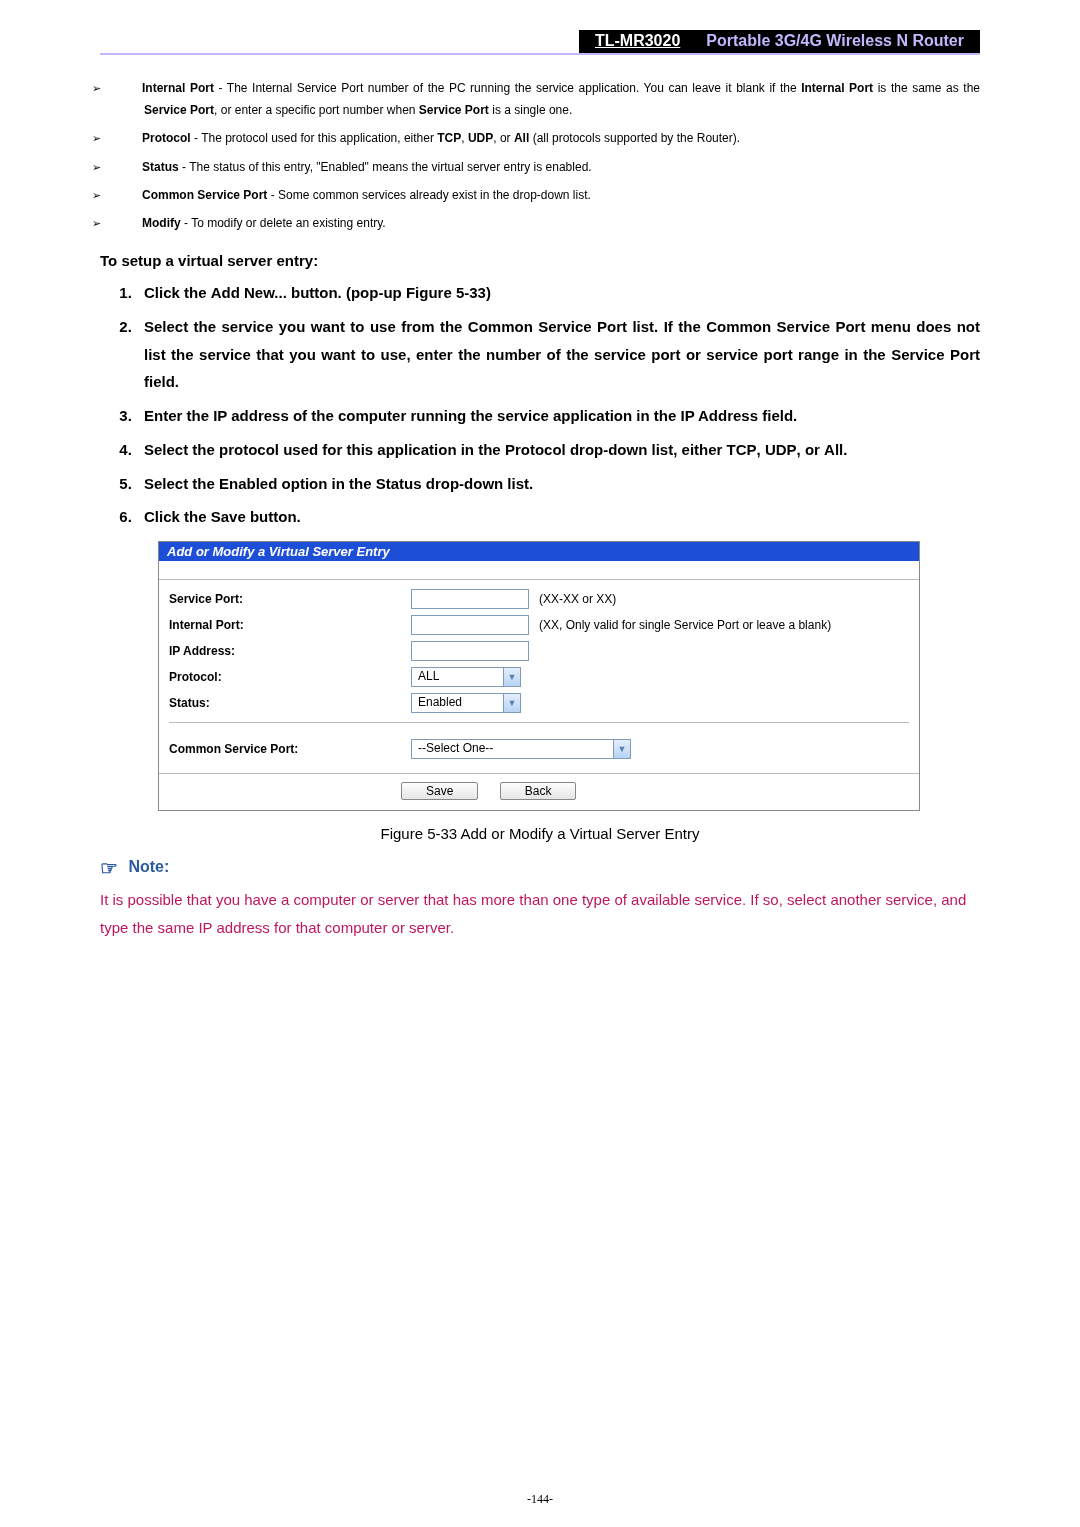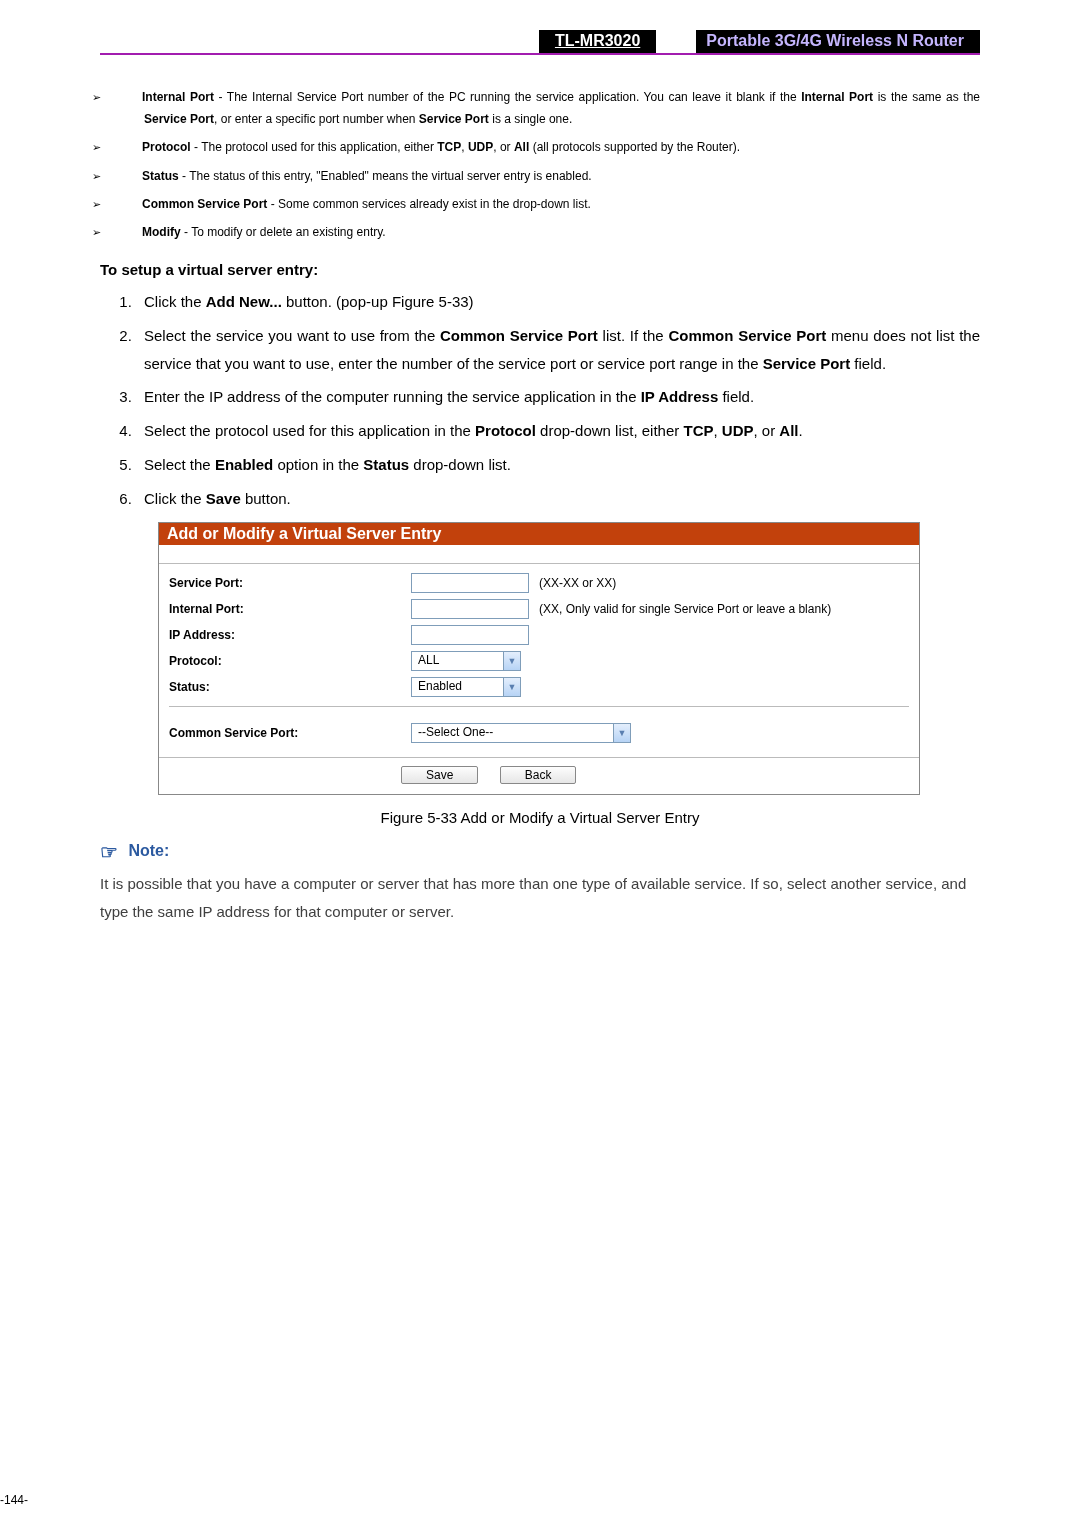--- a/index.html
+++ b/index.html
@@ -13,23 +13,22 @@
   .page {
     width: 1080px;
     height: 1527px;
     margin: 0 auto;
     padding: 30px 100px 0 100px;
     box-sizing: border-box;
     position: relative;
   }
   .header-line {
     display: flex;
-    border-bottom: 2px solid #a21caf;
-    margin-bottom: 31px;
-    gap: 40px;
+    border-bottom: 2px solid #c4b5fd;
+    margin-bottom: 22px;
   }
   .header-left {
     flex: 1;
   }
   .header-model {
     color: #fff;
     background: #000;
     font-weight: bold;
     padding: 2px 16px 3px 16px;
     font-size: 16px;
@@ -62,40 +61,42 @@
     width: 9px;
   }
   .justify { text-align: justify; }
   .section-heading {
     font-weight: bold;
     margin: 12px 0 10px 0;
   }
   ol.steps {
     margin: 5px 0 10px 0;
     padding-left: 36px;
+    font-weight: bold;
   }
   ol.steps li {
     margin-bottom: 6px;
     padding-left: 8px;
     text-align: justify;
     line-height: 1.85;
   }
   .figure-wrap {
     margin: 6px 0 0 58px;
     border: 1px solid #888;
     width: 760px;
     font-family: Arial, sans-serif;
     font-size: 12px;
   }
   .fig-title {
-    background: #c2410c;
+    background: #1d4ed8;
     color: #fff;
     font-weight: bold;
     padding: 2px 8px;
-    font-size: 16px;
+    font-size: 13px;
+    font-style: italic;
   }
   .fig-gap {
     height: 18px;
     border-bottom: 1px solid #bbb;
   }
   .fig-body {
     padding: 6px 10px 4px 10px;
   }
   .fig-row {
     display: flex;
@@ -163,30 +164,31 @@
     font-weight: bold;
     font-size: 16px;
     margin-bottom: 6px;
   }
   .note-icon {
     font-size: 20px;
     vertical-align: middle;
     margin-right: 6px;
   }
   .note-body {
-    color: #404040;
+    color: #be185d;
     line-height: 1.85;
   }
   .page-num {
     position: absolute;
     bottom: 20px;
     left: 0;
     right: 0;
-    text-align: left;
-    font-size: 12px;
+    text-align: center;
+    font-size: 12px;
+    font-family: Liberation Serif, serif;
   }
   .fig-sep { border-top: 1px solid #bbb; margin: 6px 0; }
   .fig-btn-row { padding: 8px 0 10px 242px; }
 </style>
 </head>
 <body>
 
 <div class="page">
 
   <div class="header-line">

